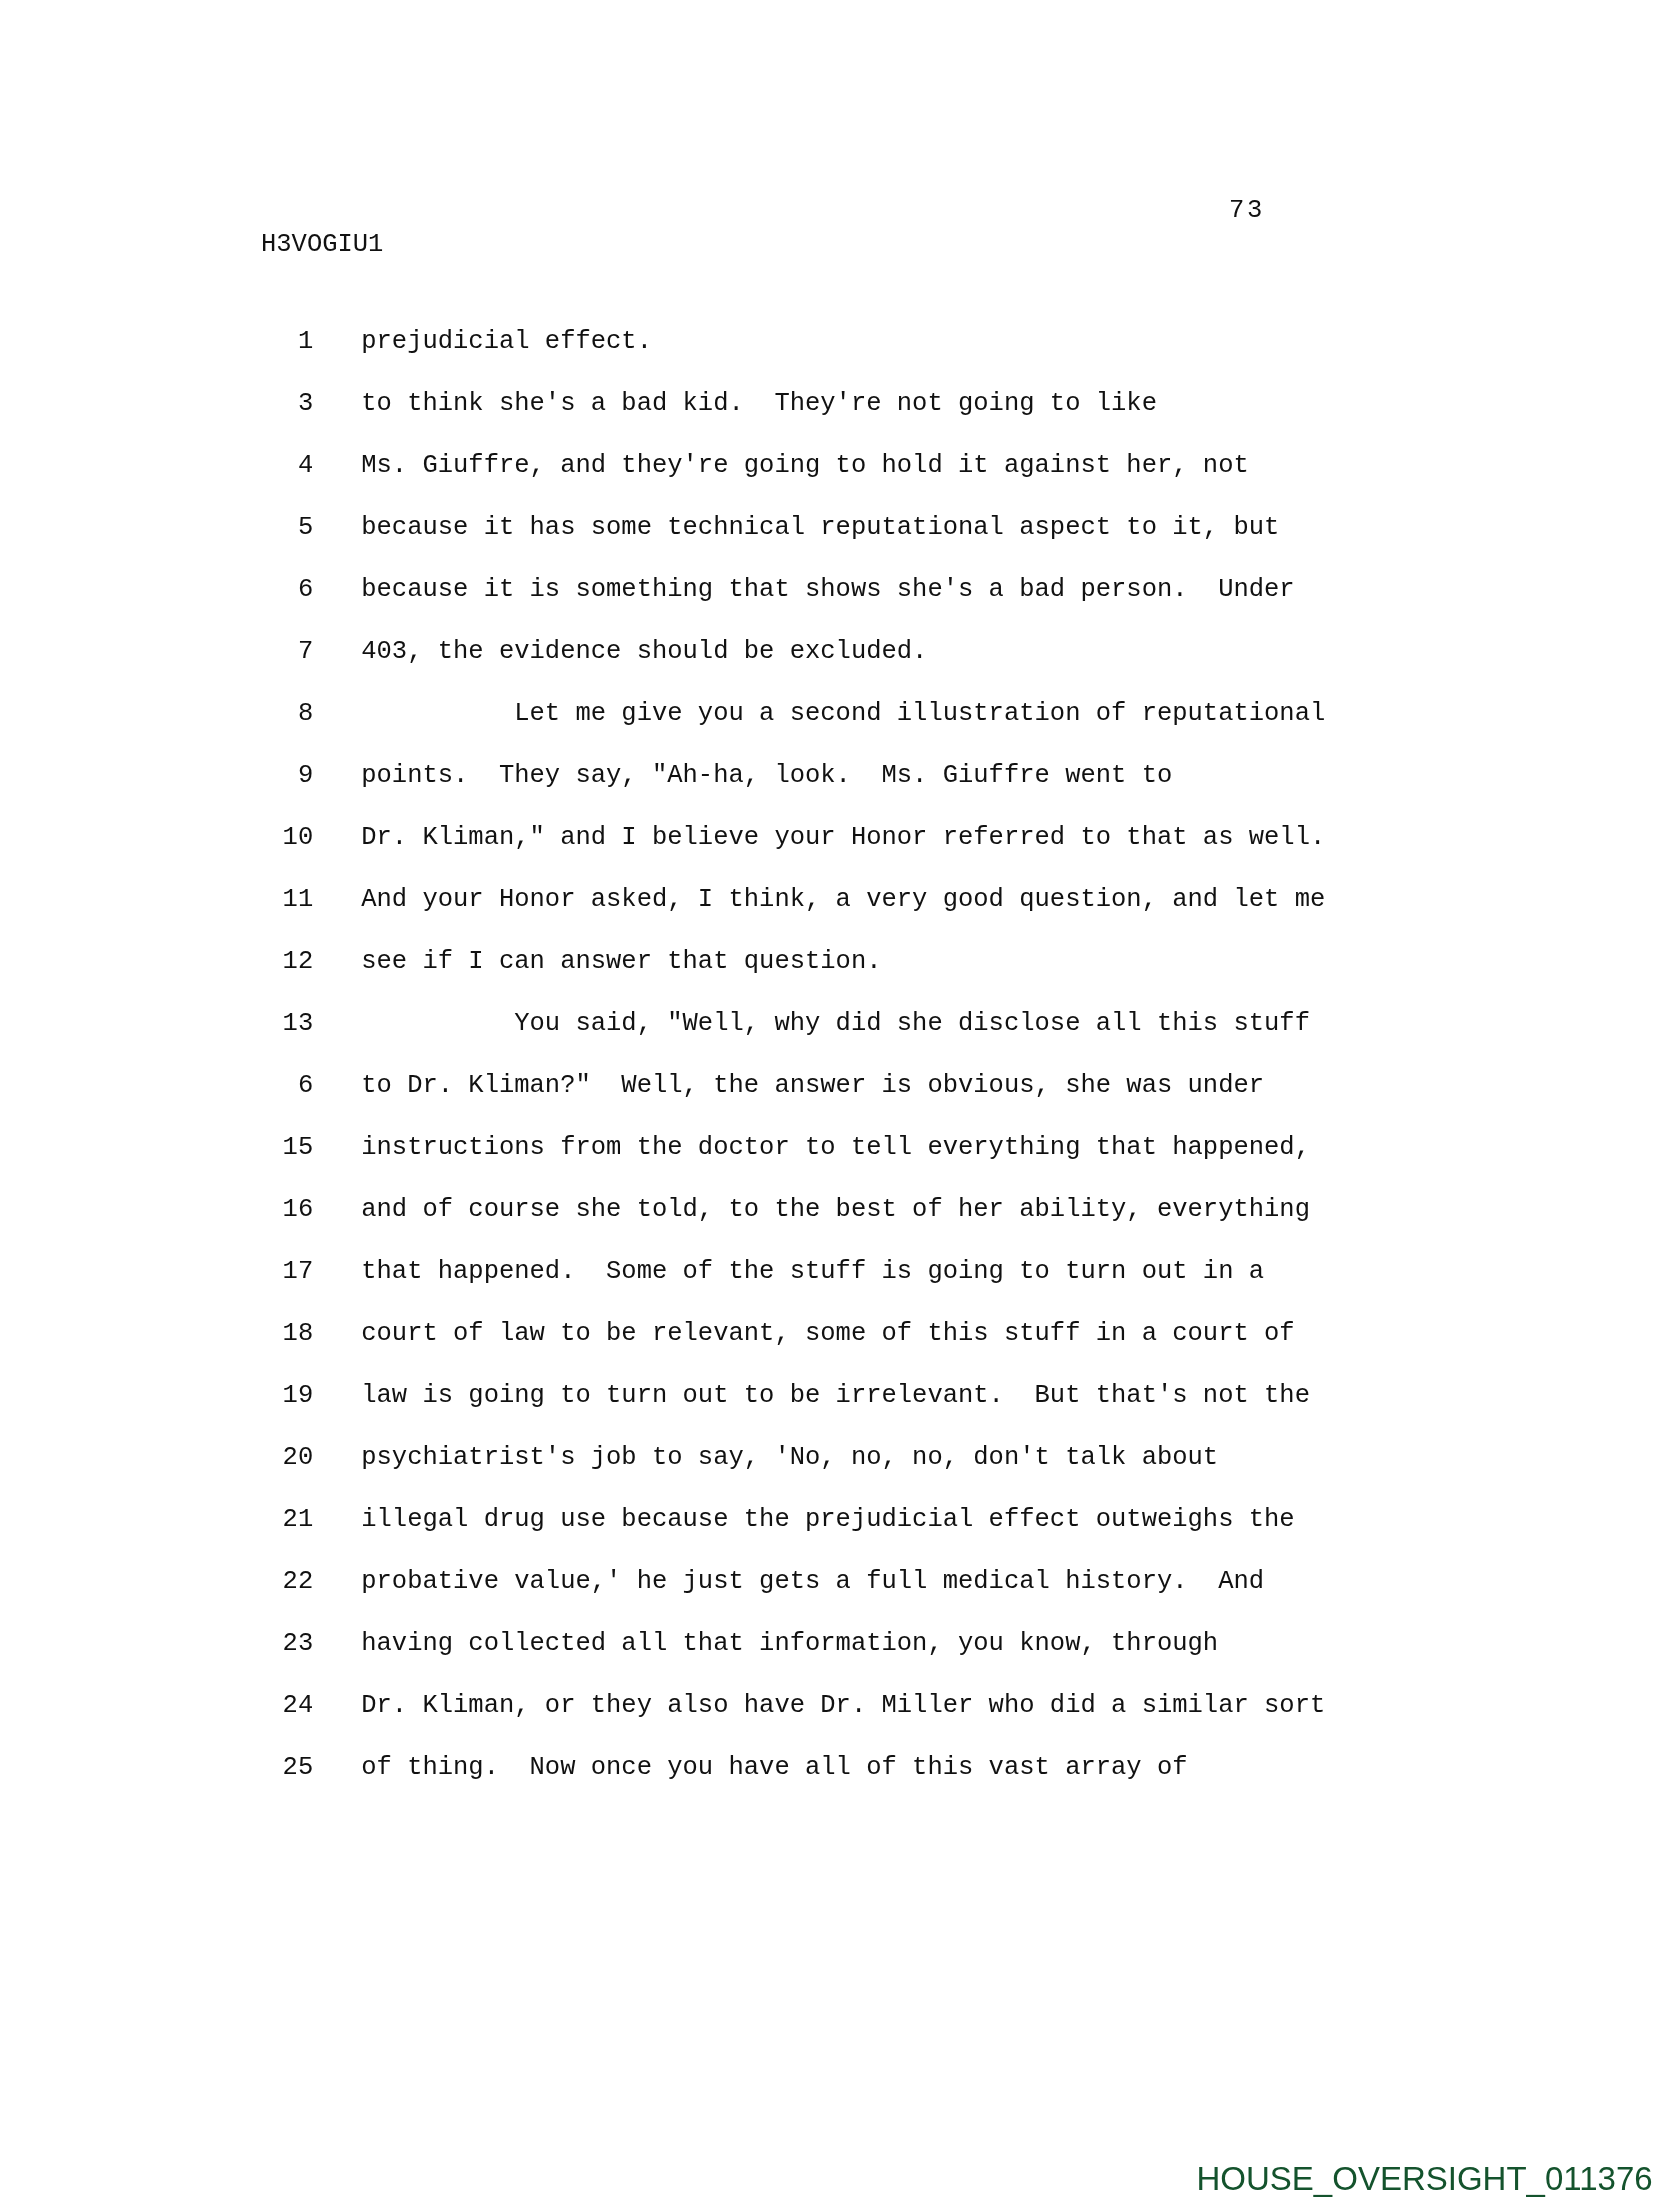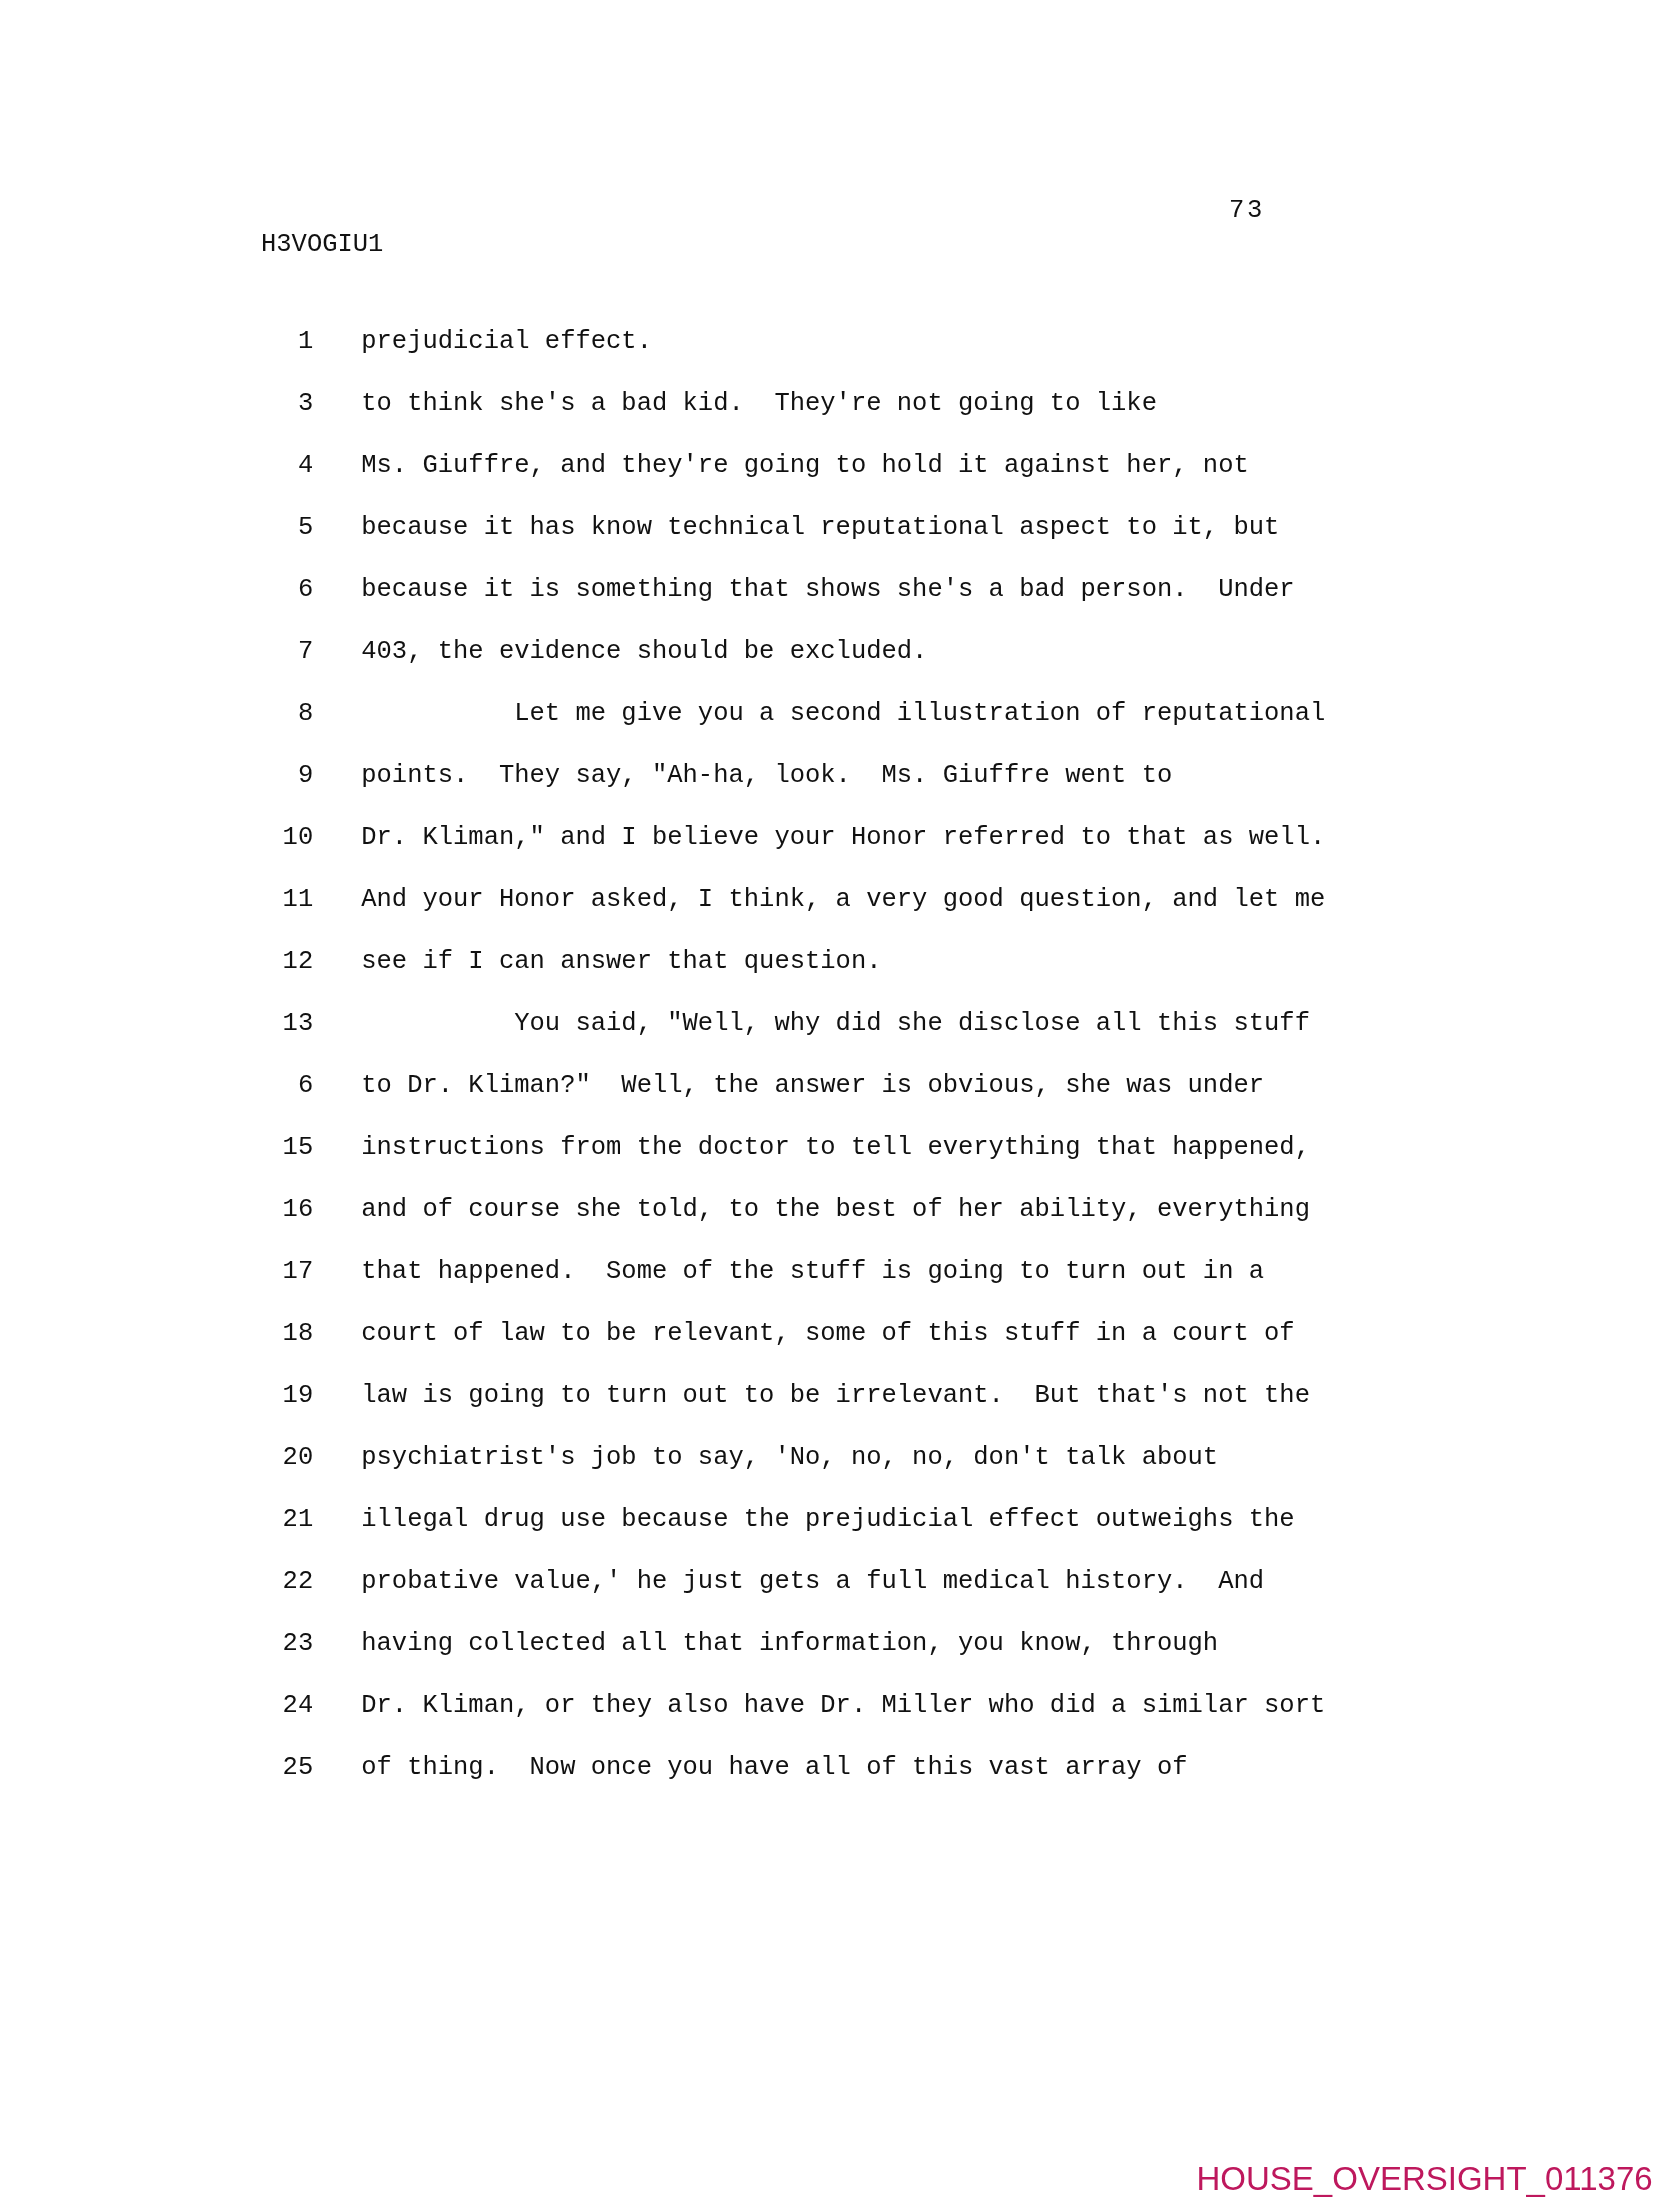--- a/index.html
+++ b/index.html
@@ -63,21 +63,21 @@
     line-height: 31px;
     white-space: pre;
   }
   .bates {
     position: absolute;
     top: 2162px;
     right: 16.4px;
     font-family: "Liberation Sans", sans-serif;
     font-size: 33px;
     line-height: 33px;
-    color: #be185d;
+    color: #14532d;
   }
 </style>
 </head>
 <body>
 
 <div class="page">
 
   <div class="page-number">73</div>
 
   <div class="header-id">H3VOGIU1</div>
@@ -90,21 +90,21 @@
 
   <div class="line">
     <span class="num">3</span><span class="text">to think she's a bad kid.  They're not going to like</span>
   </div>
 
   <div class="line">
     <span class="num">4</span><span class="text">Ms. Giuffre, and they're going to hold it against her, not</span>
   </div>
 
   <div class="line">
-    <span class="num">5</span><span class="text">because it has know technical reputational aspect to it, but</span>
+    <span class="num">5</span><span class="text">because it has some technical reputational aspect to it, but</span>
   </div>
 
   <div class="line">
     <span class="num">6</span><span class="text">because it is something that shows she's a bad person.  Under</span>
   </div>
 
   <div class="line">
     <span class="num">7</span><span class="text">403, the evidence should be excluded.</span>
   </div>
 

